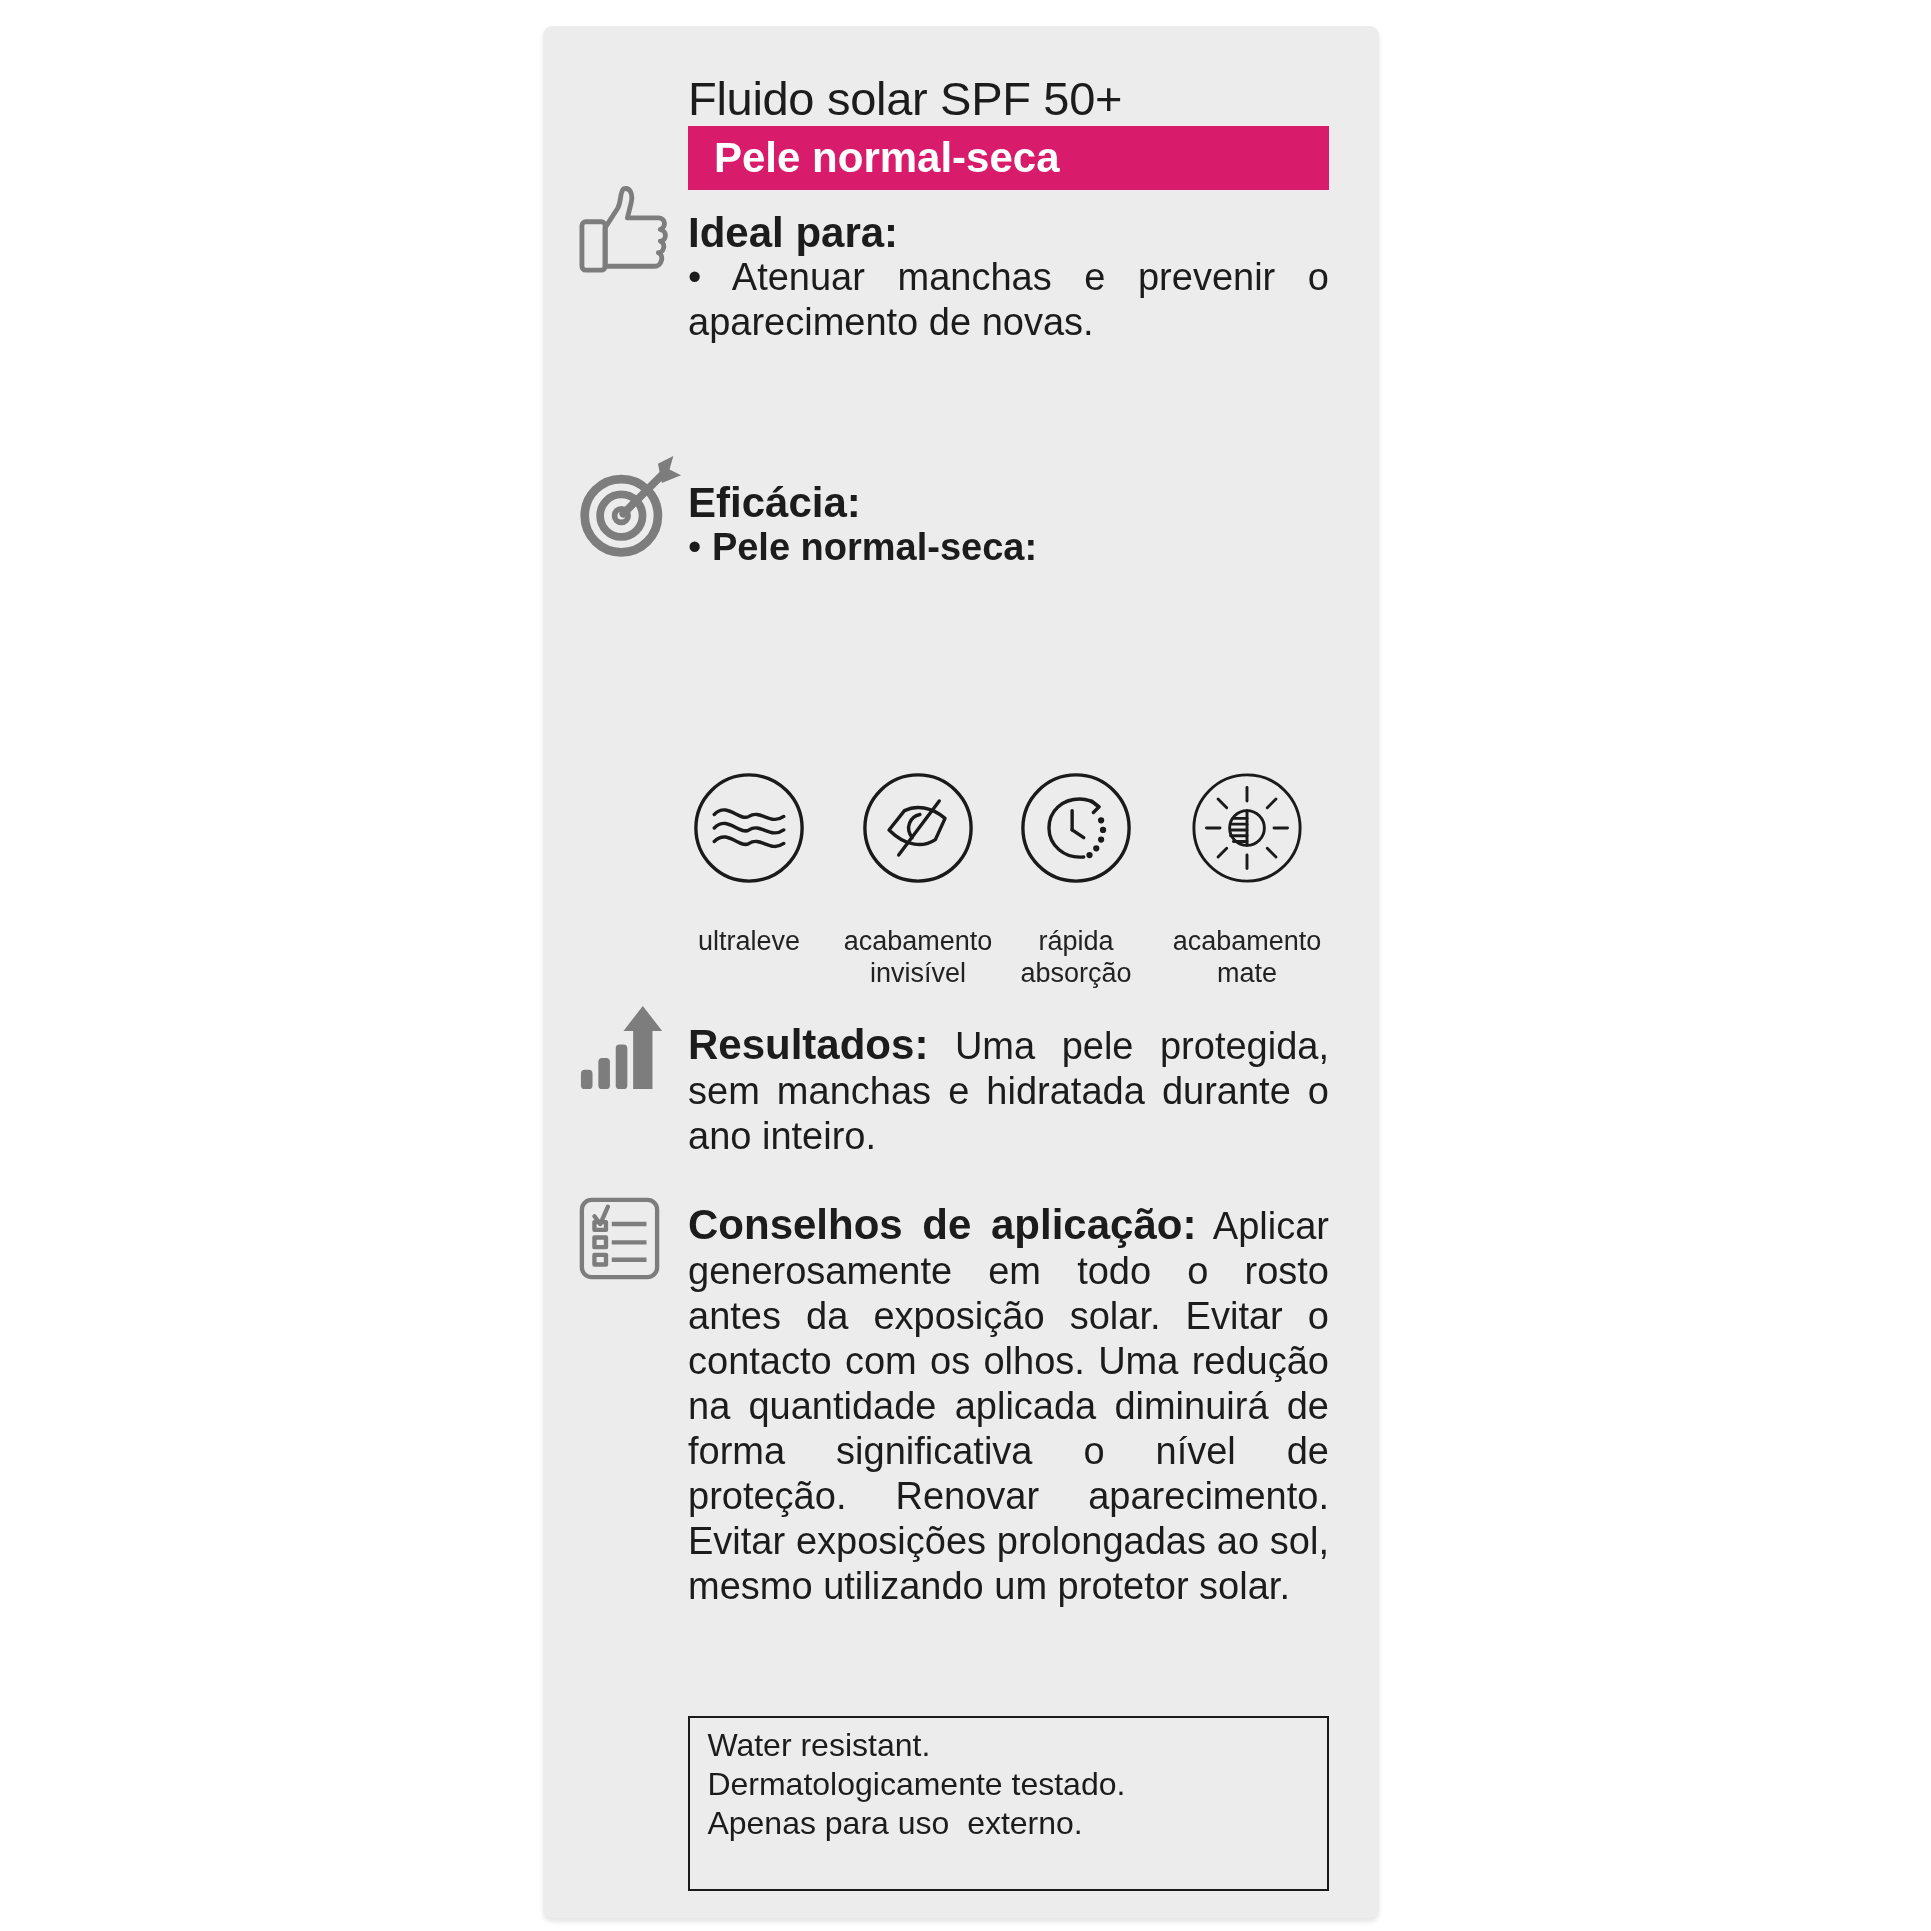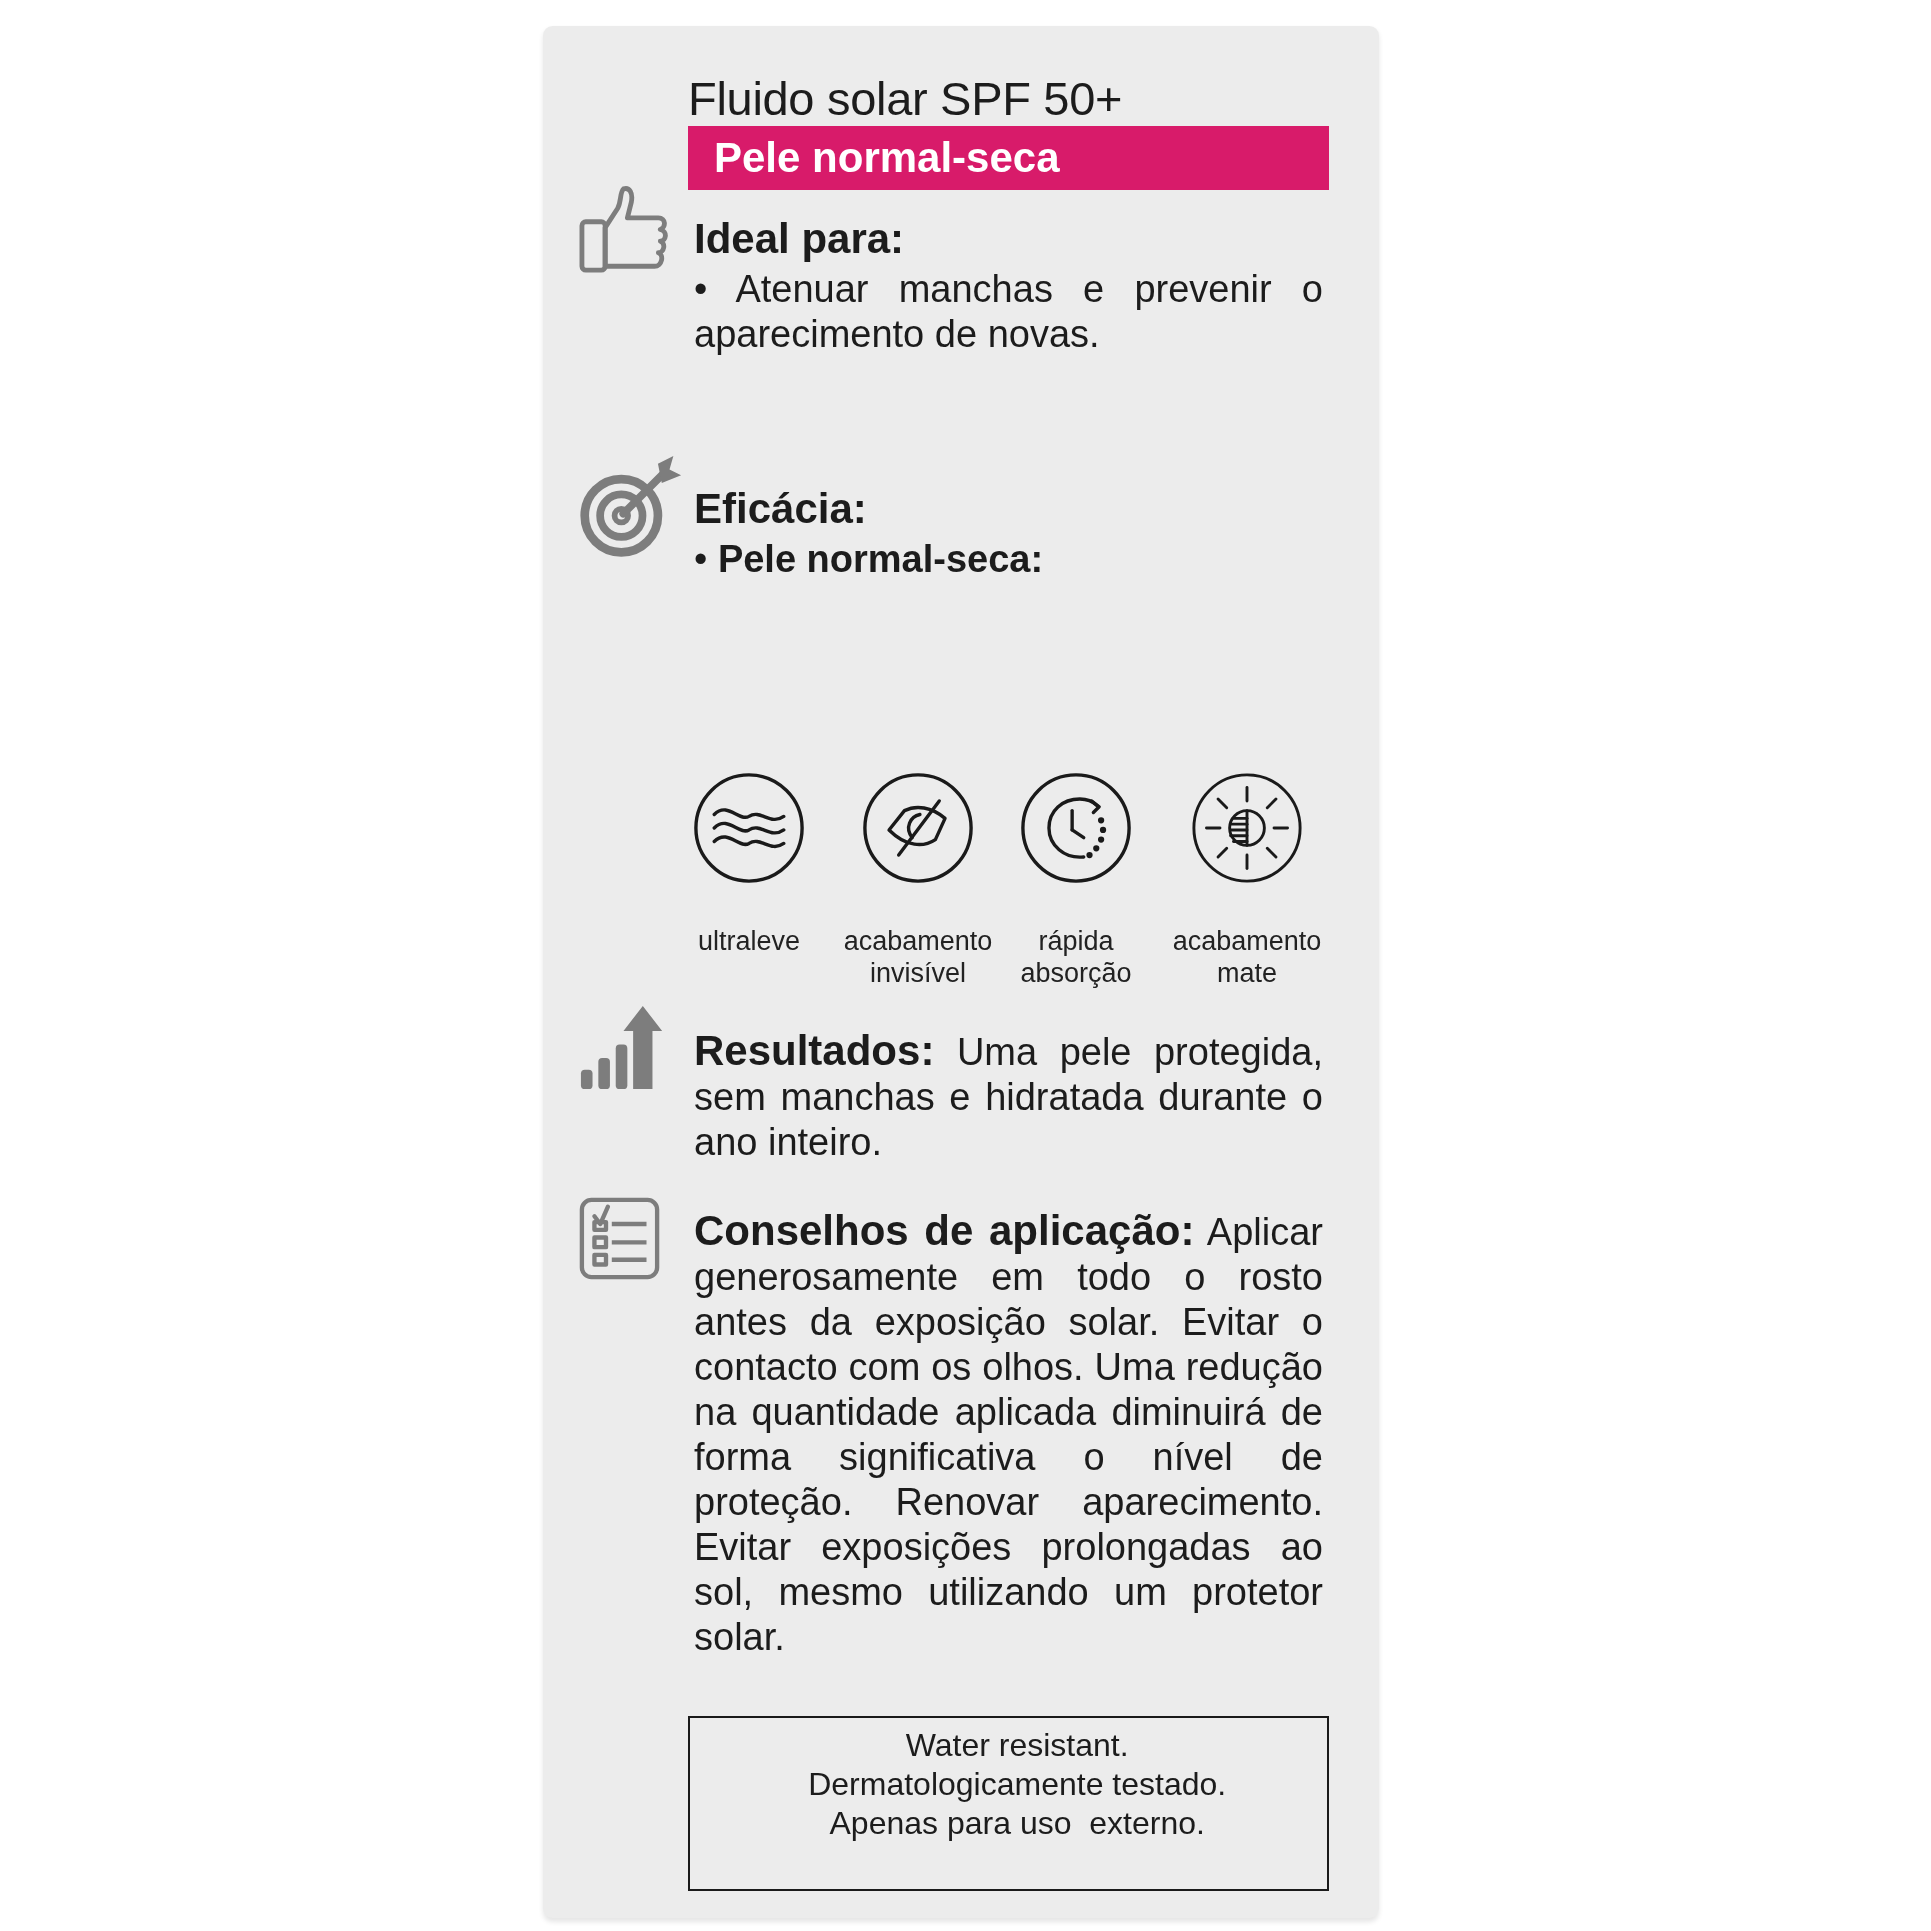--- a/index.html
+++ b/index.html
@@ -8,31 +8,31 @@
   .card { position: absolute; left: 543px; top: 26px; width: 836px; height: 1892px;
           background: #ececec; border-radius: 9.7px;
           box-shadow: 0 3.9px 5.8px rgba(0,0,0,0.10); }
   .col { position: absolute; left: 688px; width: 641px; }
   .title { top: 72px; font-size: 47px; font-weight: normal; letter-spacing: -0.3px; line-height: 54px; }
   .banner { position: absolute; left: 688px; top: 126px; width: 641px; height: 64px;
             background: #d81b6a; color: #ffffff; font-weight: bold; font-size: 42px;
             line-height: 64px; box-sizing: border-box; padding-left: 26px; }
   .section { font-size: 38px; line-height: 45px; text-align: justify; }
   .section .h { font-weight: bold; font-size: 42px; }
-  .section p { margin: 6px; }
+  .section p { margin: 0; }
   .b { font-weight: bold; }
   .icon { position: absolute; }
   .icon svg { display: block; }
   .feature { position: absolute; top: 772px; width: 164px; text-align: center; }
   .feature .circle { width: 112px; height: 112px; margin: 0 auto; }
   .feature .lbl { margin-top: 41px; font-size: 27px; line-height: 32px; color: #222; }
   .box { position: absolute; left: 688px; top: 1716px; width: 641px; height: 175px;
          border: 2.9px solid #1a1a1a; box-sizing: border-box; padding: 7.7px 0 0 17.4px;
          font-size: 32px; line-height: 39px; color: #1c1c1c; }
-  .box div { white-space: pre; text-align: center; }
+  .box div { white-space: pre; }
 </style>
 </head>
 <body>
 
 <div class="card"></div>
 
 <div class="col title">Fluido solar SPF 50+</div>
 <div class="banner">Pele normal-seca</div>
 
 <div class="icon" style="left:579px; top:185px;">

